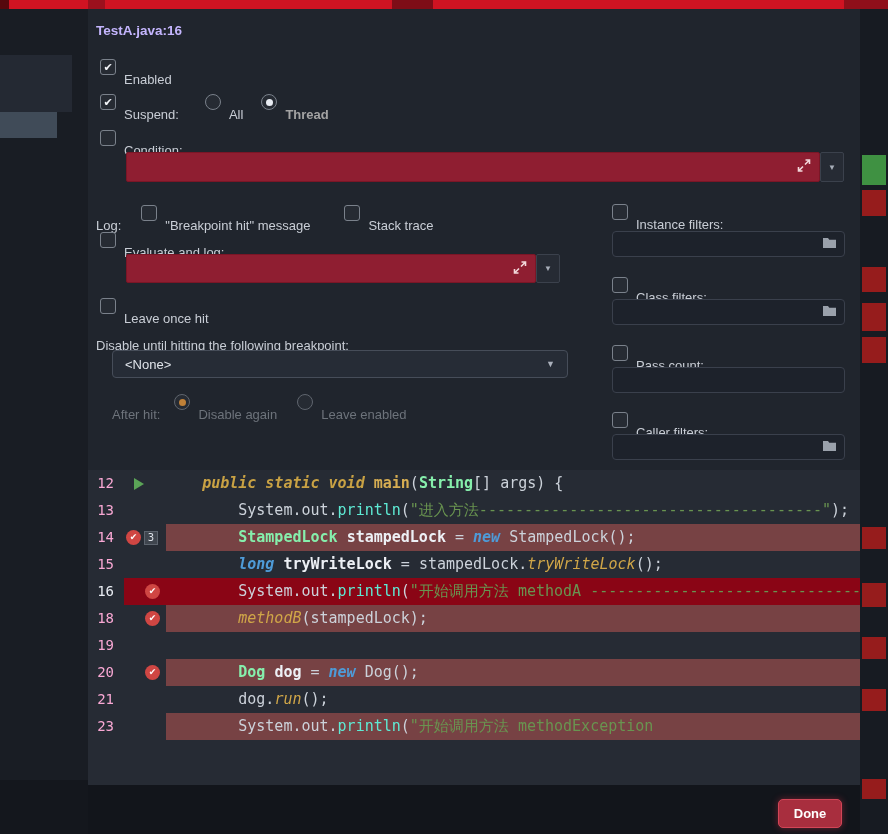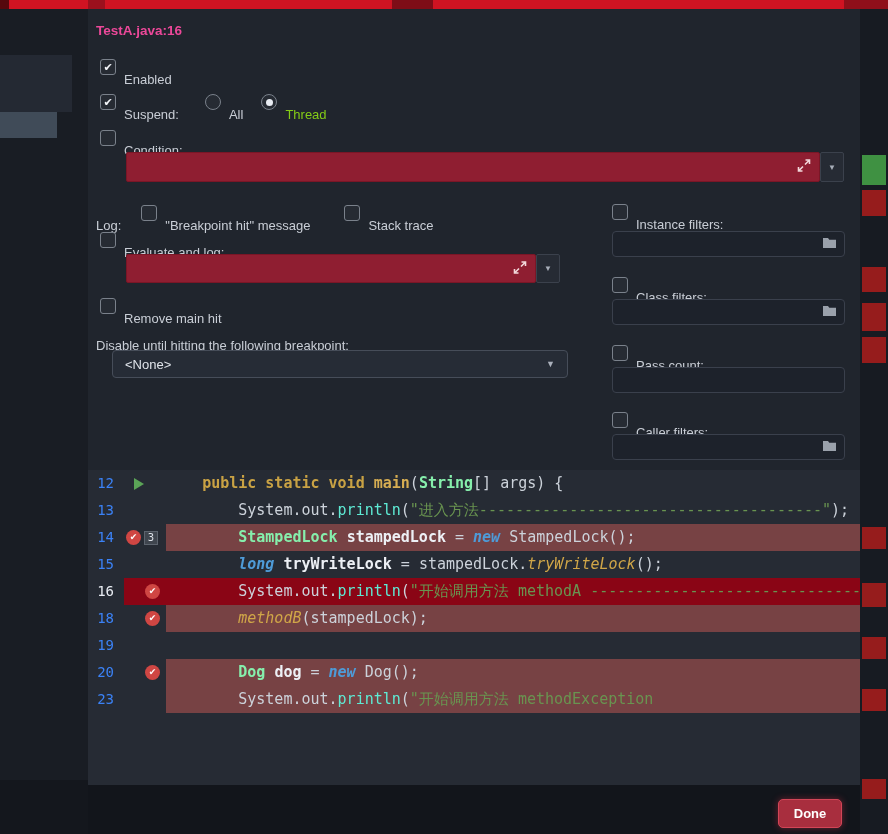--- a/index.html
+++ b/index.html
@@ -11,24 +11,24 @@
   .topbar .seg{position:absolute;top:0;height:9px;}
 
   
   .leftpanel{position:absolute;left:0;top:9px;width:88px;height:825px;background:#191d24;border-right:1px solid #10131a;}
   .lp-b1{position:absolute;left:0;top:46px;width:72px;height:57px;background:#242933;}
   .lp-b2{position:absolute;left:0;top:103px;width:57px;height:26px;background:#404b58;}
   .lp-b3{position:absolute;left:0;top:771px;width:88px;height:54px;background:#14171d;}
 
   
   .dialog{position:absolute;left:88px;top:9px;width:772px;height:461px;background:#20252d;color:#c9ced6;font-size:13px;}
-  .dlg-title{position:absolute;left:8px;top:14px;font-weight:bold;font-size:13.5px;color:#ec4899;}
+  .dlg-title{position:absolute;left:8px;top:14px;font-weight:bold;font-size:13.5px;color:#c4b5fd;}
   .drow{position:absolute;display:flex;align-items:center;gap:8px;height:18px;white-space:nowrap;}
   .lbl{color:#c9ced6;margin-top:24px;}
-  .lbl.bold{font-weight:normal;color:#84cc16;}
+  .lbl.bold{font-weight:bold;color:#a3a3a3;}
   .lbl.dis{color:#6d737b;}
 
   .cb{width:16px;height:16px;border:1.5px solid #7a818b;border-radius:3px;background:#262b33;
       display:inline-flex;align-items:center;justify-content:center;box-sizing:border-box;flex:none;}
   .cb .ck{color:#f2f4f8;font-size:11px;line-height:1;}
   .radio{width:16px;height:16px;border:1.5px solid #7a818b;border-radius:50%;background:#262b33;
       display:inline-flex;align-items:center;justify-content:center;box-sizing:border-box;flex:none;}
   .radio .dot{width:7px;height:7px;border-radius:50%;background:#e8ecf2;}
   .radio.dis{border-color:#5f656e;}
   .radio .dot.amber{background:#c08138;}
@@ -42,38 +42,38 @@
   .input .folder{position:absolute;right:7px;top:50%;transform:translateY(-50%);}
 
   .combo{position:absolute;background:#262c36;border:1px solid #464d59;border-radius:4px;box-sizing:border-box;
       display:flex;align-items:center;color:#e0e4ea;padding:0 12px;justify-content:space-between;}
   .combo .chev{color:#aab0bb;font-size:9px;}
 
   
   .editor{position:absolute;left:88px;top:470px;width:772px;height:315px;background:#262b34;overflow:hidden;
       font-family:"DejaVu Sans Mono", monospace;font-size:15px;}
   .code-row{height:27px;display:flex;align-items:stretch;line-height:27px;}
-  .ln-num{width:36px;flex:none;text-align:right;padding-right:10px;color:#3b82f6;font-size:14px;box-sizing:border-box;}
+  .ln-num{width:36px;flex:none;text-align:right;padding-right:10px;color:#f9a8d4;font-size:14px;box-sizing:border-box;}
   .ln-num.cur{color:#e9edf3;}
   .ln-gutter{width:42px;flex:none;display:flex;align-items:center;box-sizing:border-box;}
   .ln-gutter.g-start{justify-content:flex-start;padding-left:2px;}
   .ln-gutter.g-end{justify-content:flex-end;padding-right:6px;}
   .ln-gutter.g-run-pos{justify-content:flex-start;padding-left:10px;}
   .run-arrow{width:0;height:0;border-left:10px solid #5ba457;border-top:6px solid transparent;border-bottom:6px solid transparent;}
   .bp-dot{width:15px;height:15px;border-radius:50%;background:#cf4643;color:#fff;font-size:9px;line-height:1;
       display:inline-flex;align-items:center;justify-content:center;flex:none;font-family:"DejaVu Sans", sans-serif;}
   .bp-badge{width:14px;height:14px;background:#3f454e;border:1px solid #5d646e;color:#dfe3ea;font-size:10px;
       display:inline-flex;align-items:center;justify-content:center;margin-left:3px;box-sizing:border-box;
       font-family:"DejaVu Sans", sans-serif;}
   .ln-code{flex:1;white-space:pre;overflow:hidden;color:#ccd2da;}
   .code-row.hl-soft .ln-code{background:#774244;}
   .code-row.hl-current .ln-code,.code-row.hl-current .ln-gutter{background:#8a0515;}
 
   .tok-pln{color:#ccd2da}
-  .tok-kw{color:#c9a244;font-weight:bold}
+  .tok-kw{color:#c9a244;font-style:italic;font-weight:bold}
   .tok-kwb{color:#4e9bd8;font-style:italic;font-weight:bold}
   .tok-type{color:#86efac;font-weight:bold}
   .tok-decl{color:#d6ad52;font-weight:bold}
   .tok-fn{color:#d0a648;font-style:italic}
   .tok-fnc{color:#5eead4}
   .tok-str{color:#699450}
   .tok-var{color:#edf0f5;font-weight:bold}
 
   
   .stripe{position:absolute;left:860px;top:9px;width:28px;height:825px;background:#171b22;}
@@ -164,32 +164,41 @@
           <path d="M8.5 1.5 h4 v4 M12.5 1.5 L8 6 M5.5 12.5 h-4 v-4 M1.5 12.5 L6 8"></path>
         </svg>
       </span>
     </div>
     <div class="arrow-btn" style="left:448px;top:245px;width:24px;height:29px">
       <span>▼</span>
     </div>
 
     <div class="drow" style="left:12px;top:288px">
       <span class="cb"></span>
-      <span class="lbl">Remove main hit</span>
+      <span class="lbl">Leave once hit</span>
     </div>
 
     <div class="drow" style="left:8px;top:315px">
       <span class="lbl">Disable until hitting the following breakpoint:</span>
     </div>
 
     <div class="combo" style="left:24px;top:341px;width:456px;height:28px">
       <span>&lt;None&gt;</span>
       <span class="chev">▼</span>
     </div>
 
+    <div class="drow" style="left:24px;top:384px">
+      <span class="lbl dis">After hit:</span>
+      <span class="radio dis" style="margin-left:6px">
+          <span class="dot amber"></span>
+        </span>
+      <span class="lbl dis">Disable again</span>
+      <span class="radio dis" style="margin-left:12px"></span>
+      <span class="lbl dis">Leave enabled</span>
+    </div>
 
     <div class="drow" style="left:524px;top:194px">
       <span class="cb"></span>
       <span class="lbl">Instance filters:</span>
     </div>
     <div class="input" style="left:524px;top:222px;width:233px;height:26px">
       <span></span>
       <span class="folder">
         <svg width="15" height="13" viewBox="0 0 15 13">
             <path d="M1 2 h5 l1.3 1.8 H14 v8.2 H1 z" fill="#9aa1ab"></path>
@@ -277,20 +286,25 @@
           <span class="ln-num">19</span>
           <span class="ln-gutter g-end"></span>
           <span class="ln-code"></span>
         </div>
         <div class="code-row hl-soft">
           <span class="ln-num">20</span>
           <span class="ln-gutter g-end">
             <span class="bp-dot">✔</span>
           </span>
           <span class="ln-code"><span class="tok-pln">        </span><span class="tok-type">Dog</span><span class="tok-pln"> </span><span class="tok-var">dog</span><span class="tok-pln"> = </span><span class="tok-kwb">new</span><span class="tok-pln"> Dog</span><span class="tok-pln">();</span></span>
+        </div>
+        <div class="code-row">
+          <span class="ln-num">21</span>
+          <span class="ln-gutter g-end"></span>
+          <span class="ln-code"><span class="tok-pln">        </span><span class="tok-pln">dog</span><span class="tok-pln">.</span><span class="tok-fn">run</span><span class="tok-pln">();</span></span>
         </div>
         <div class="code-row hl-soft">
           <span class="ln-num">23</span>
           <span class="ln-gutter g-end"></span>
           <span class="ln-code"><span class="tok-pln">        </span><span class="tok-pln">System</span><span class="tok-pln">.</span><span class="tok-pln">out</span><span class="tok-pln">.</span><span class="tok-fnc">println</span><span class="tok-pln">(</span><span class="tok-str">"开始调用方法 methodException</span></span>
         </div>
       </div>
   </div>
 
   <div class="stripe">

